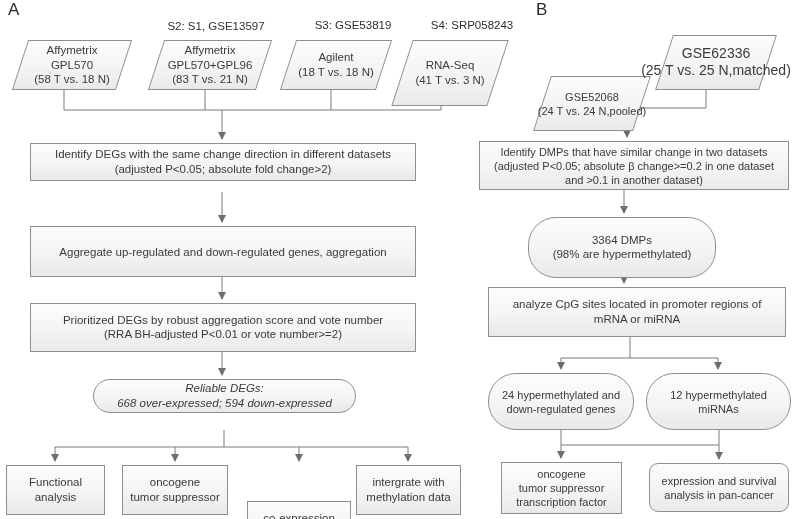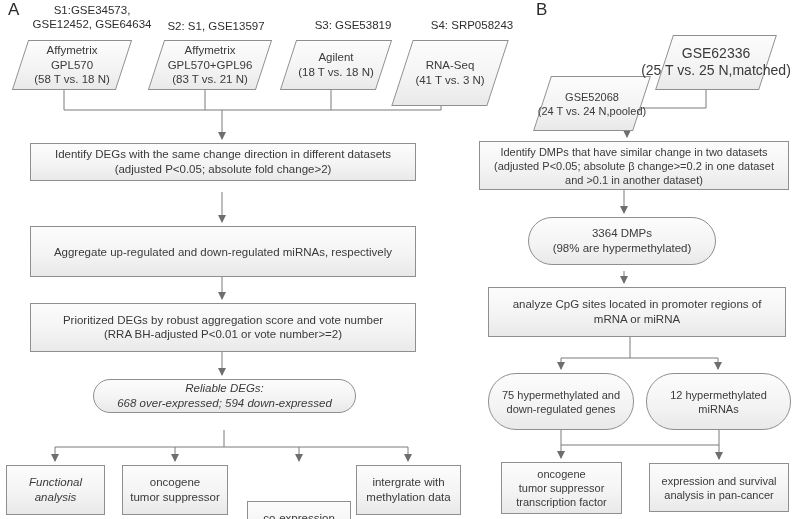--- a/index.html
+++ b/index.html
@@ -80,22 +80,20 @@
       <path d="M718 358 V369" marker-end="url(#ah)"></path>
 
       <path d="M561 430 V458" marker-end="url(#ah)"></path>
       <path d="M719 430 V459" marker-end="url(#ah)"></path>
       <path d="M561 445 H719"></path>
     </g>
   </svg>
 
   <div class="panel-letter" style="left:8px;top:0;">A</div>
 
-  <div class="tag" style="left:12px;top:3px;width:160px;">S1:GSE34573,
-GSE12452, GSE64634</div>
   <div class="tag" style="left:152px;top:19px;width:128px;">S2: S1, GSE13597</div>
   <div class="tag" style="left:298px;top:18px;width:110px;">S3: GSE53819</div>
   <div class="tag" style="left:412px;top:18px;width:120px;">S4: SRP058243</div>
 
   <div class="pg node" style="left:20px;top:40px;width:104px;height:50px;">
     <div class="skin"></div>
     <div class="txt">Affymetrix
 GPL570
 (58 T vs. 18 N)</div>
   </div>
@@ -114,33 +112,33 @@
     <div class="skin"></div>
     <div class="txt">RNA-Seq
 (41 T vs. 3 N)</div>
   </div>
 
   <div class="rect node" style="left:30px;top:143px;width:386px;height:38px;">
     <div class="txt">Identify DEGs with the same change direction in different datasets
 (adjusted P&lt;0.05; absolute fold change&gt;2)</div>
   </div>
   <div class="rect node" style="left:30px;top:226px;width:386px;height:51px;">
-    <div class="txt">Aggregate up-regulated and down-regulated miRNAs, respectively</div>
+    <div class="txt">Aggregate up-regulated and down-regulated genes, aggregation</div>
   </div>
   <div class="rect node" style="left:30px;top:303px;width:386px;height:49px;">
     <div class="txt">Prioritized DEGs by robust aggregation score and vote number
 (RRA BH-adjusted P&lt;0.01 or vote number&gt;=2)</div>
   </div>
 
   <div class="round node" style="left:93px;top:379px;width:263px;height:34px;font-style:italic;">
     <div class="txt">Reliable DEGs:
 668 over-expressed; 594 down-expressed</div>
   </div>
 
-  <div class="rect node" style="left:6px;top:465px;width:99px;height:50px;font-style:italic;">
+  <div class="rect node" style="left:6px;top:465px;width:99px;height:50px;">
     <div class="txt">Functional
 analysis</div>
   </div>
   <div class="rect node" style="left:122px;top:465px;width:106px;height:50px;">
     <div class="txt">oncogene
 tumor suppressor</div>
   </div>
   <div class="rect node" style="left:247px;top:465px;width:104px;height:50px;margin-top:36px;">
     <div class="txt">co-expression
 network</div>
@@ -162,42 +160,42 @@
     <div class="txt" style="font-size:14px;">GSE62336
 (25 T vs. 25 N,matched)</div>
   </div>
 
   <div class="rect node" style="left:479px;top:141px;width:310px;height:49px;">
     <div class="txt" style="font-size:11px;">Identify DMPs that have similar change in two datasets
 (adjusted P&lt;0.05; absolute β change&gt;=0.2 in one dataset
 and &gt;0.1 in another dataset)</div>
   </div>
 
-  <div class="round node" style="left:528px;top:217px;width:188px;height:48px;">
+  <div class="round node" style="left:528px;top:217px;width:188px;height:61px;">
     <div class="txt">3364 DMPs
 (98% are hypermethylated)</div>
   </div>
 
   <div class="rect node" style="left:488px;top:287px;width:298px;height:50px;">
     <div class="txt">analyze CpG sites located in promoter regions of
 mRNA or miRNA</div>
   </div>
 
   <div class="round node" style="left:488px;top:373px;width:146px;height:57px;">
-    <div class="txt" style="font-size:11px;">75 hypermethylated and
+    <div class="txt" style="font-size:11px;">24 hypermethylated and
 down-regulated genes</div>
   </div>
   <div class="round node" style="left:646px;top:373px;width:145px;height:57px;">
     <div class="txt" style="font-size:11px;">12 hypermethylated
 miRNAs</div>
   </div>
 
   <div class="rect node" style="left:501px;top:462px;width:121px;height:52px;">
     <div class="txt" style="font-size:11px;">oncogene
 tumor suppressor
 transcription factor</div>
   </div>
-  <div class="rect node" style="left:649px;top:463px;width:140px;height:49px;">
+  <div class="rect node" style="left:649px;top:463px;width:140px;height:49px;border-radius:9px;">
     <div class="txt" style="font-size:11px;">expression and survival
 analysis in pan-cancer</div>
   </div>
 
 </div>
 
 </body></html>

